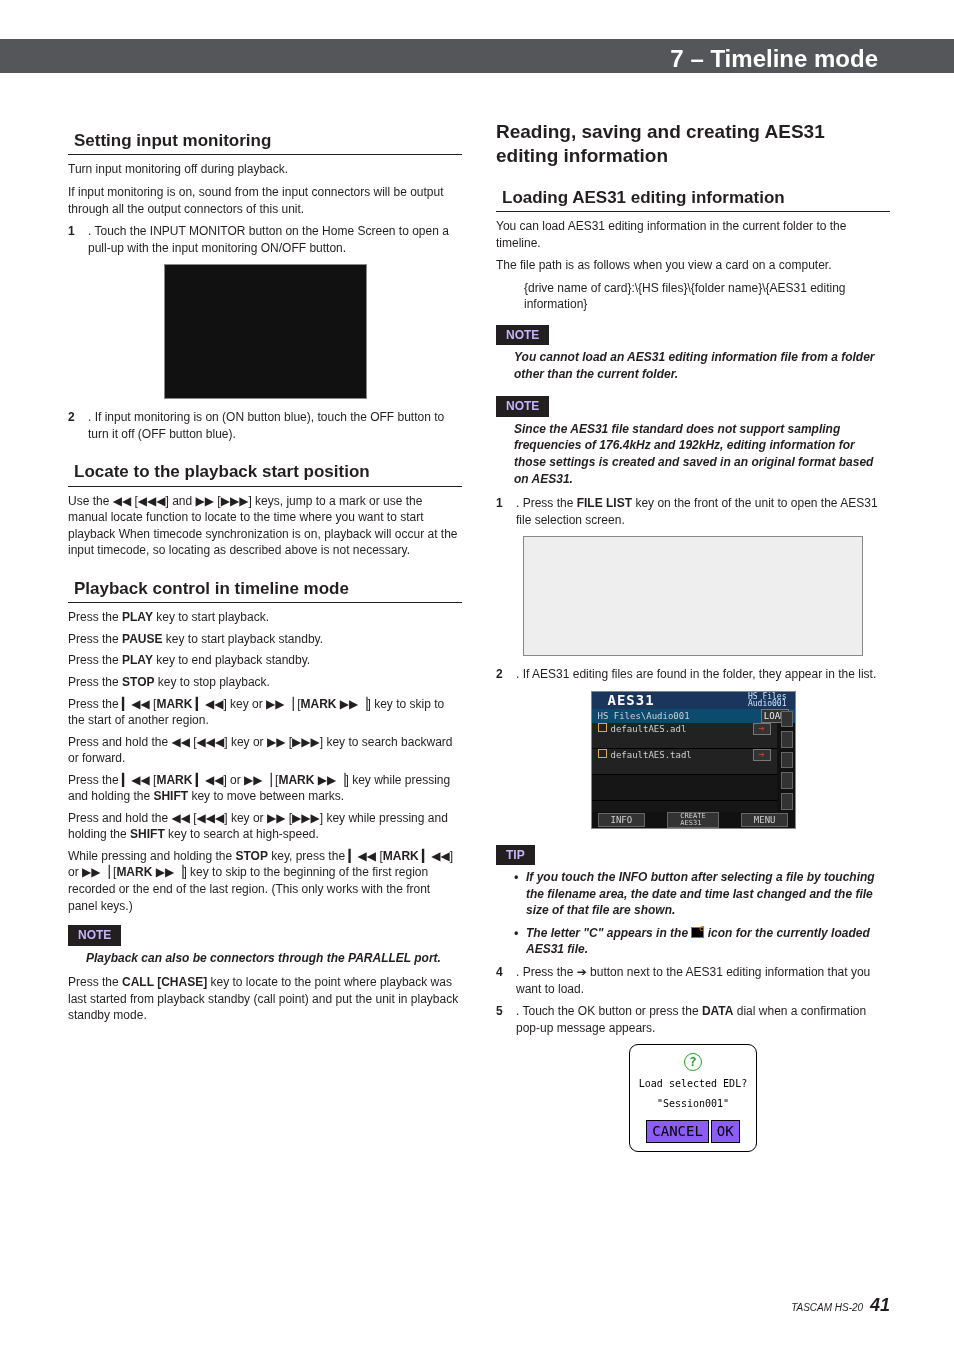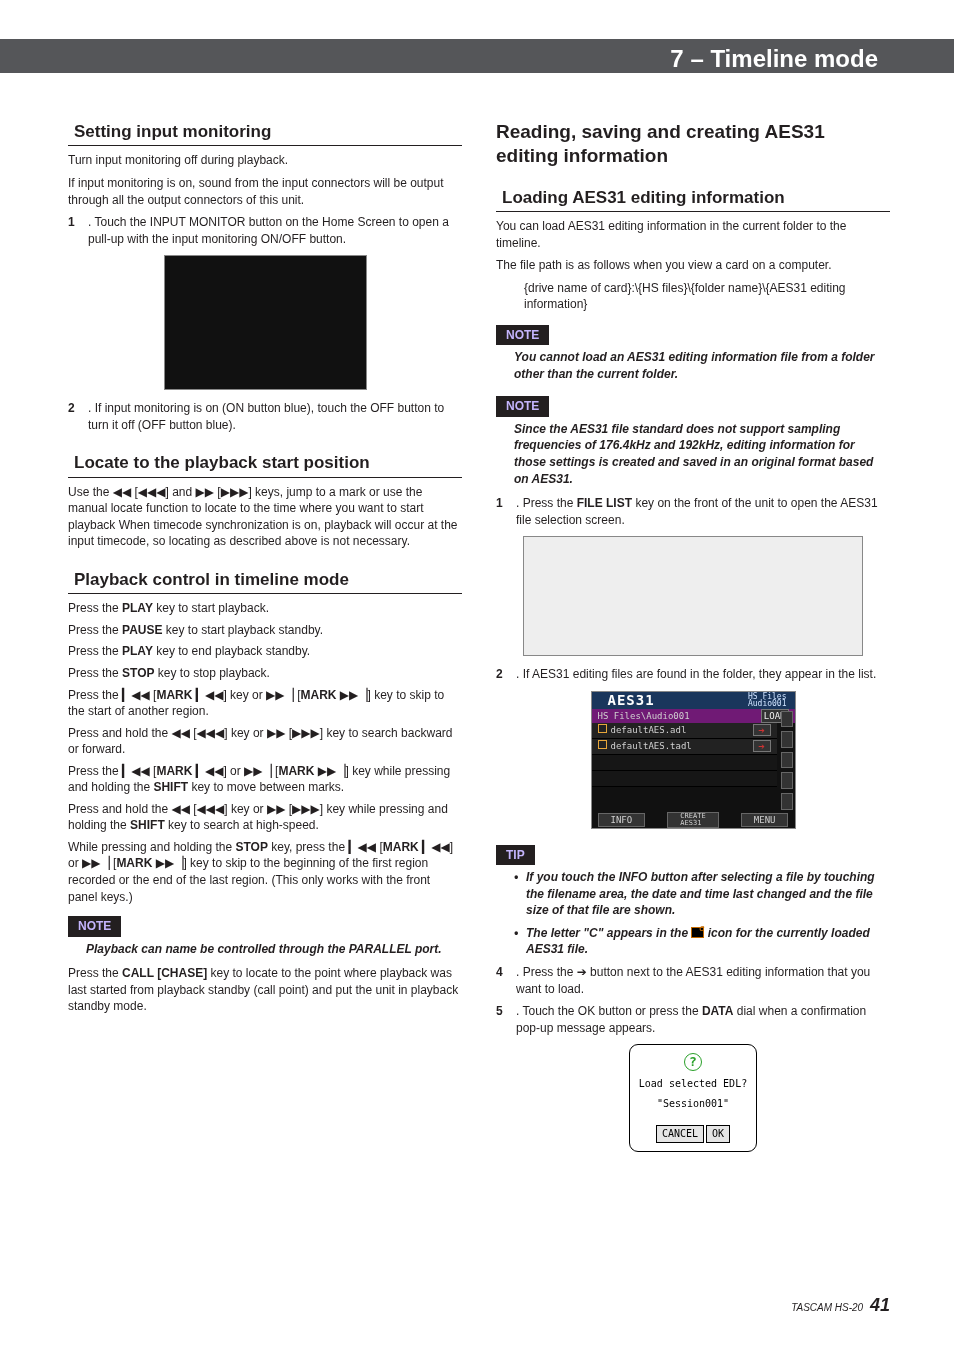--- a/index.html
+++ b/index.html
@@ -29,21 +29,21 @@
 
   .page {
     position:absolute;
     top:120px;
     left:68px;
     right:64px;
     display:flex;
     gap:34px;
   }
   .col { flex:1; min-width:0; }
-  .col-left  { max-width:396px; }
+  .col-left  { max-width:396px;margin-top:9px; }
   .col-right { max-width:396px; }
 
   h2.section {
     font-size:17px;
     font-weight:bold;
     color:#231f20;
     border-bottom:1px solid #231f20;
     padding:0 0 2px 6px;
     margin-top:18px;
     margin-bottom:6px;
@@ -111,28 +111,28 @@
   }
   .aes31 .titlebar .aes {
     margin-left:16px; font-size:14px; font-weight:bold; color:#fff;
     letter-spacing:1px;
   }
   .aes31 .titlebar .sub {
     margin-left:auto; margin-right:8px; font-size:8px; color:#cfe3ff; text-align:right; line-height:.95;
   }
   .aes31 .crumb {
     position:absolute; left:0; right:0; top:17px; height:14px;
-    background:#701a75; display:flex; align-items:center; justify-content:space-between;
+    background:#0c4a6e; display:flex; align-items:center; justify-content:space-between;
     padding:0 6px;
   }
   .aes31 .crumb .load { background:#333; border:1px solid #777; padding:0 2px; font-size:9px; color:#eee; }
   .aes31 .rows { position:absolute; left:0; right:18px; top:31px; }
   .aes31 .row {
-    height:16px; background:#222; border-bottom:1px solid #000;
-    display:flex; align-items:center; justify-content:space-between; padding:0 6px;gap:36px;
+    height:26px; background:#222; border-bottom:1px solid #000;
+    display:flex; align-items:flex-start; justify-content:space-between; padding:0 6px;gap:36px;
   }
   .aes31 .row .ic { width:9px; height:9px; border:1px solid #e6a63a; margin-right:4px; display:inline-block; }
   .aes31 .row .arrow {
     width:18px; height:12px; background:#333; border:1px solid #777; display:flex;
     align-items:center; justify-content:center; color:#c33; font-size:11px;
   }
   .aes31 .side {
     position:absolute; right:0; top:17px; bottom:16px; width:16px;
     display:flex; flex-direction:column; gap:4px; padding:2px;
   }
@@ -145,21 +145,21 @@
   .aes31 .foot span { background:#333; border:1px solid #666; padding:0 12px; font-size:9px; }
 
   
   .popup { text-align:center; font-family:monospace; font-size:10px; color:#000; }
   .popup .q {
     width:18px; height:18px; border:1.5px solid #2aa02a; border-radius:50%;
     margin:8px auto 6px auto; display:flex; align-items:center; justify-content:center;
     color:#2aa02a; font-weight:bold; font-size:13px;
   }
   .popup .btns { position:absolute; bottom:8px; left:0; right:0; display:flex; justify-content:center; gap:2px;}
-  .popup .btns span { border:1px solid #000; padding:1px 5px; font-size:10px; background:#e5e5e5;}
+  .popup .btns span { border:1px solid #000; padding:1px 5px; font-size:14px; background:#8b5cf6;}
 
   .orange-box {
     display:inline-block;
     width:13px; height:11px;
     border:1px solid #c46a00;
     background:#000;
     position:relative;
     vertical-align:-1px;
   }
   .orange-box::after{
@@ -259,21 +259,21 @@
 
     <p>
       <span>While pressing and holding the </span><span class="bold">STOP</span> key, press the
       <span class="g">▎◀◀</span>
       [<span class="bold">MARK</span> <span class="g">▎◀◀</span>] or
       <span class="g">▶▶▕</span>
       [<span class="bold">MARK</span> <span class="g">▶▶▕</span><span>] key to skip to the beginning of the first region recorded or the end of the last region. (This only works with the front panel keys.)</span>
     </p>
 
     <div class="note-tag">NOTE</div>
-    <p class="note-body">Playback can name be controlled through the PARALLEL port.</p>
+    <p class="note-body">Playback can also be connectors through the PARALLEL port.</p>
 
     <p class="body">
       <span>Press the </span><span class="bold">CALL [CHASE]</span><span> key to locate to the point where playback was last started from playback standby (call point) and put the unit in playback standby mode.</span>
     </p>
   </div>
 
   <div class="col col-right">
     <h1 class="major">Reading, saving and creating AES31 editing information</h1>
 
     <h2 class="section">Loading AES31 editing information</h2>

